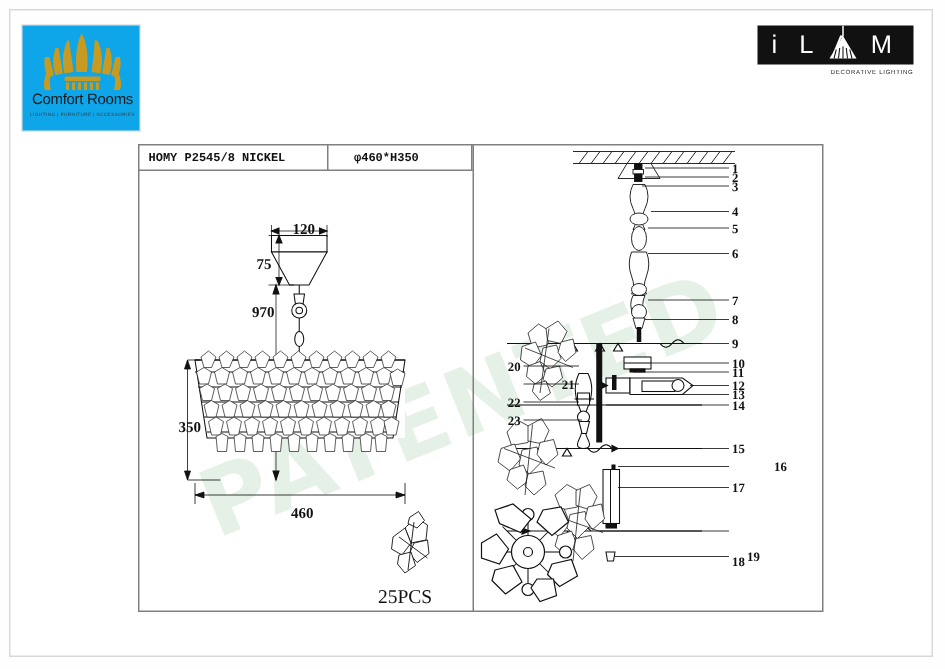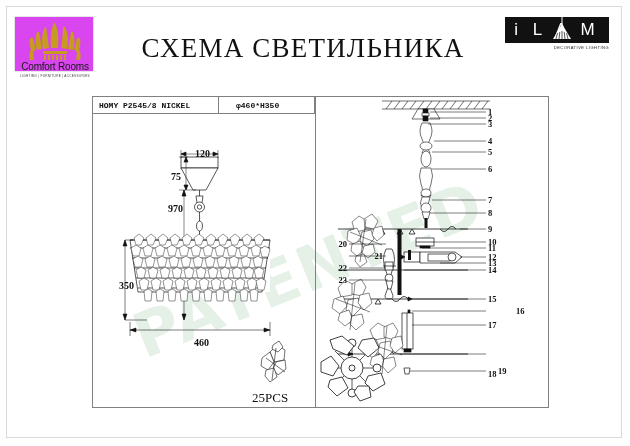--- a/index.html
+++ b/index.html
@@ -52,23 +52,23 @@
     letter-spacing: 2px;
     color: #e5f1e7;
     transform: rotate(-22deg);
     transform-origin: left bottom;
   }
 
   
   .logo-box {
     position: absolute;
     left: 14px; top: 16px;
-    width: 80px; height: 56px;
+    width: 80px; height: 72px;
     border: 1px solid #e6e6e6;
-    background: #d946ef;
+    background: #0ea5e9;
     box-sizing: border-box;
   }
   .logo-crown { position: absolute; left: 0; top: 2px; width: 80px; height: 44px; }
   .logo-name {
     position: absolute;
     left: 0; top: 44px; width: 80px;
     text-align: center;
     font-family: "Liberation Sans", sans-serif;
     font-size: 10px;
     color: #1a1a1a;
@@ -227,21 +227,20 @@
         <rect x="37" y="36" width="2" height="5"></rect>
         <rect x="41" y="36" width="2" height="5"></rect>
         <rect x="45" y="36" width="2" height="5"></rect>
         <rect x="49" y="36" width="2" height="5"></rect>
       </g>
     </svg>
     <div class="logo-name">Comfort Rooms</div>
     <div class="logo-sub">LIGHTING  |  FURNITURE  |  ACCESSORIES</div>
   </div>
 
-  <div class="main-title">СХЕМА СВЕТИЛЬНИКА</div>
 
   <div class="ilamp-logo">
     <div class="ilamp-text">i L A M P</div>
     <svg class="ilamp-bulb" width="22" height="26" viewBox="0 0 22 26">
       <line x1="11" y1="0" x2="11" y2="7" stroke="#ffffff" stroke-width="1"></line>
       <path d="M11 7 L2 22 L20 22 Z" fill="#ffffff"></path>
       <g stroke="#111111" stroke-width="0.7">
         <line x1="5" y1="22" x2="6.5" y2="16"></line>
         <line x1="8" y1="22" x2="8.8" y2="15"></line>
         <line x1="11" y1="22" x2="11" y2="14"></line>

